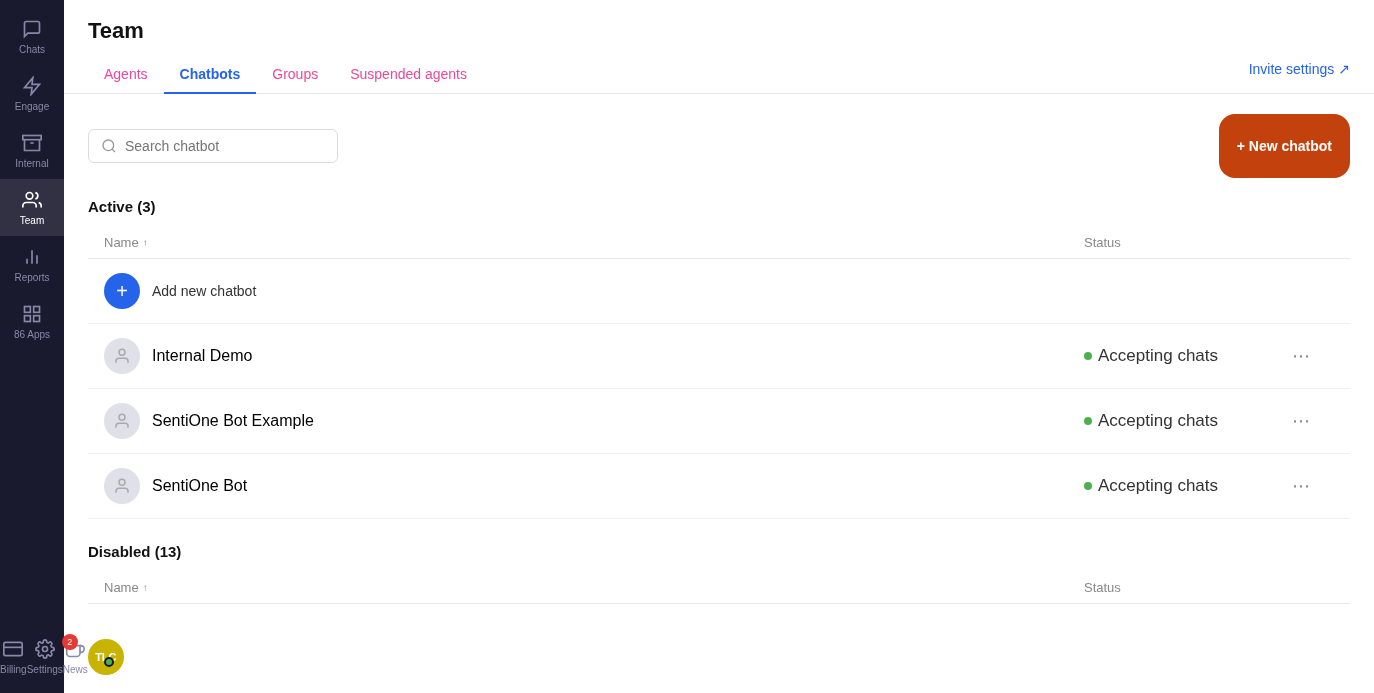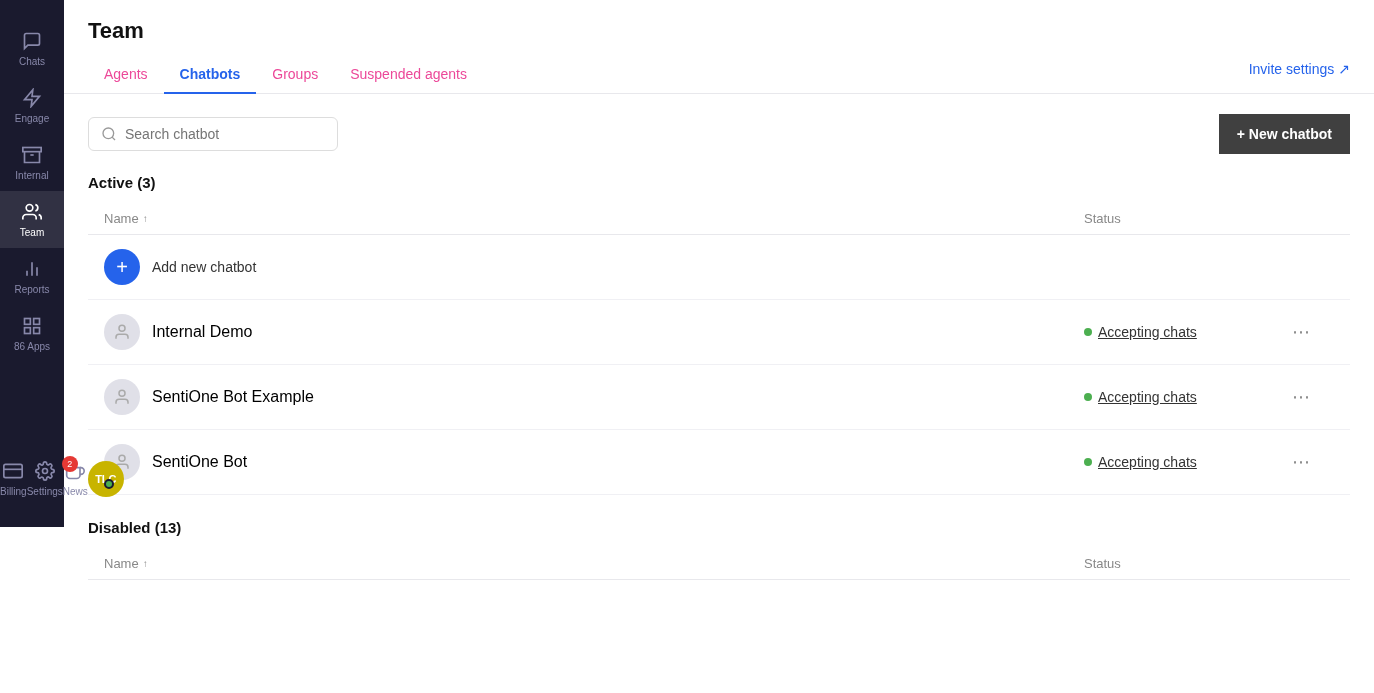--- a/index.html
+++ b/index.html
@@ -5,23 +5,23 @@
     * { box-sizing: border-box; margin: 0; padding: 0; }
     body { font-family: -apple-system, BlinkMacSystemFont, 'Segoe UI', sans-serif; display: flex; height: 693px; width: 1374px; overflow: hidden; background: #fff; }
 
     
     .sidebar {
       width: 64px;
       background: #1a1a2e;
       display: flex;
       flex-direction: column;
       align-items: center;
-      padding: 20px 0;
+      padding: 8px 0;
       flex-shrink: 0;
-      height: 527px;
+      height: 693px;
     }
     .sidebar-item {
       display: flex;
       flex-direction: column;
       align-items: center;
       justify-content: center;
       width: 100%;
       padding: 10px 0;
       cursor: pointer;
       color: #8888aa;
@@ -162,25 +162,25 @@
       border: none;
       outline: none;
       font-size: 14px;
       color: #333;
       width: 100%;
       background: transparent;
     }
     .search-icon-svg { color: #999; flex-shrink: 0; }
 
     .new-chatbot-btn {
-      background: #404040;
+      background: #c2410c;
       color: #fff;
       border: none;
-      border-radius: 0;
-      padding: 12px 18px;
+      border-radius: 16px;
+      padding: 24px 18px;
       font-size: 14px;
       font-weight: 600;
       cursor: pointer;
       display: flex;
       align-items: center;
       gap: 6px;
     }
 
     
     .section-title {
@@ -249,23 +249,22 @@
 
     .add-label {
       color: #333;
       font-size: 14px;
     }
 
     .status-badge {
       display: flex;
       align-items: center;
       gap: 6px;
-      font-size: 14px;
+      font-size: 17px;
       color: #333;
-      text-decoration: underline;
     }
     .status-dot {
       width: 8px;
       height: 8px;
       border-radius: 50%;
       background: #4caf50;
     }
 
     .more-btn {
       color: #888;

